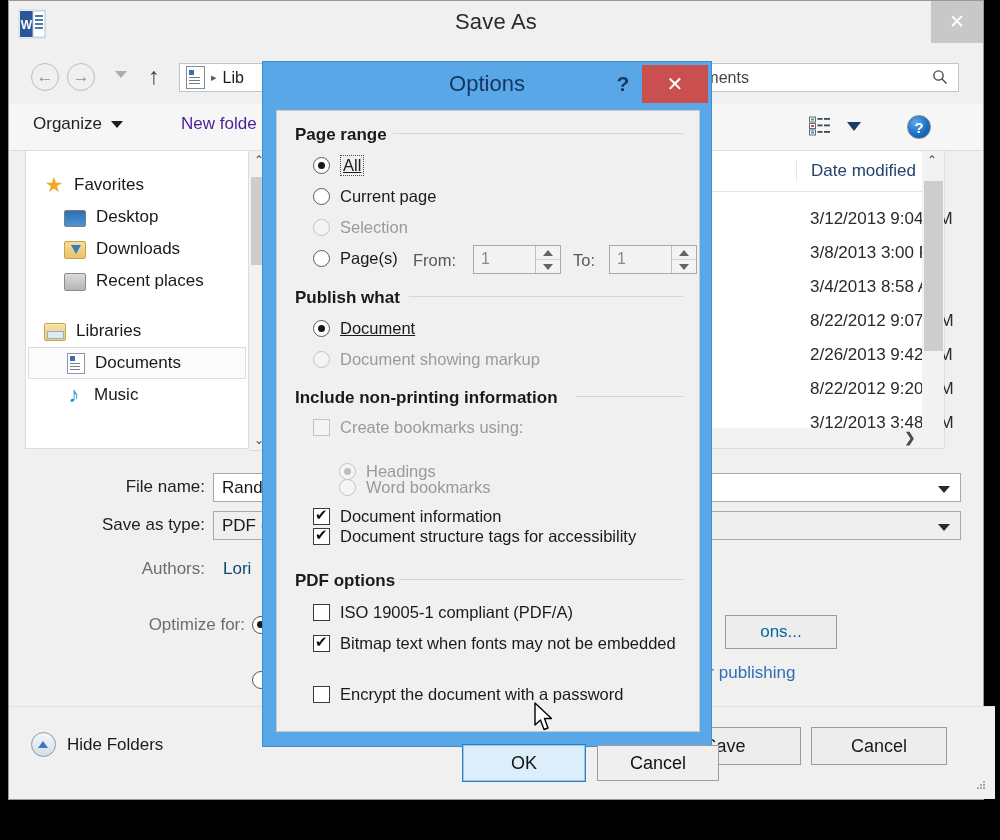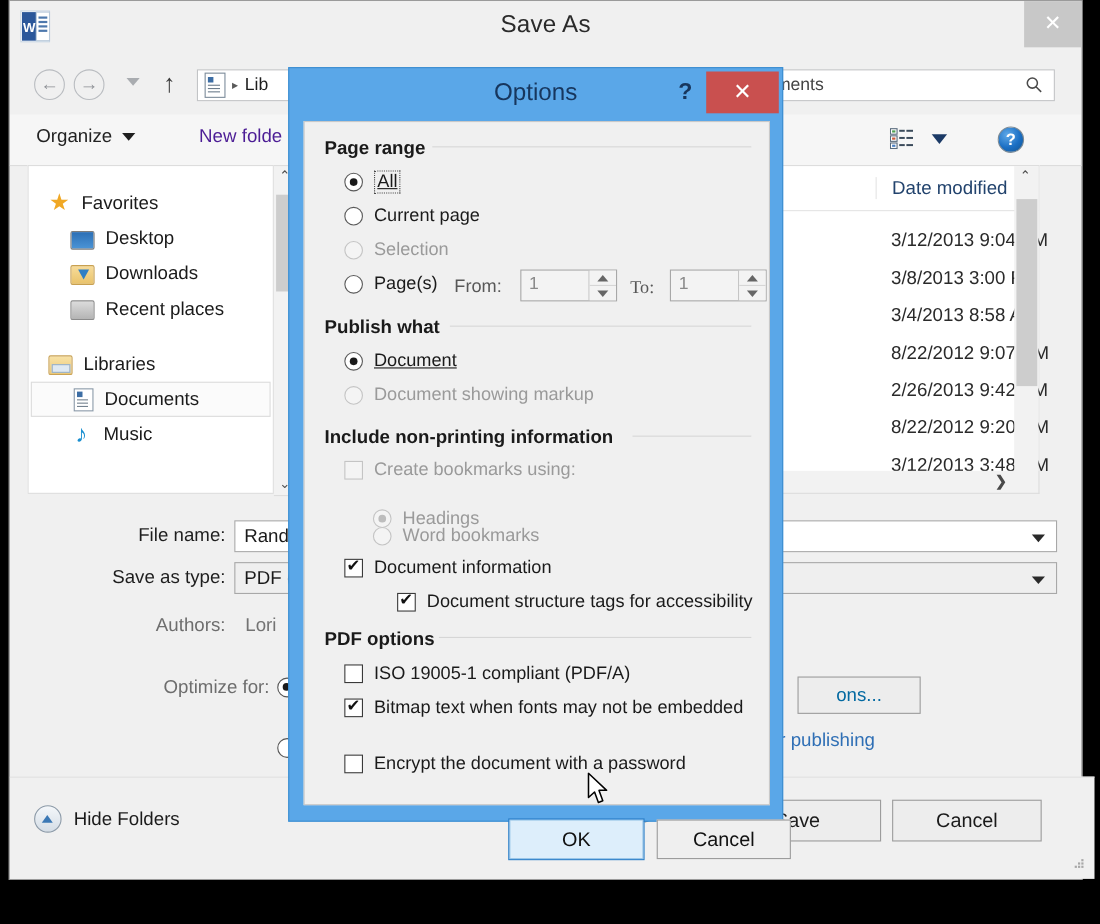--- a/index.html
+++ b/index.html
@@ -475,21 +475,21 @@
     right: 10px; top: 12px;
     width: 0; height: 0;
     border-left: 6px solid transparent;
     border-right: 6px solid transparent;
     border-top: 7px solid #2a2a2a;
   }
   #authors-value {
     position: absolute;
     left: 214px; top: 558px;
     font-size: 17px;
-    color: #737373;
+    color: #0c4a6e;
   }
   .opt-radio {
     position: absolute;
     width: 18px; height: 18px;
     border-radius: 50%;
     border: 1.6px solid #555;
     background: #fff;
     box-sizing: border-box;
   }
   .opt-radio.checked::after {
@@ -992,21 +992,21 @@
         <span class="val">1</span>
         <span class="spin-btns">
           <div>
               <i class="sp-up"></i>
             </div>
           <div>
               <i class="sp-dn"></i>
             </div>
         </span>
       </div>
-      <div class="inline-lbl" style="left:296px; top:140px;font-family:Liberation Serif, serif;">To:</div>
+      <div class="inline-lbl" style="left:296px; top:140px;">To:</div>
       <div class="spin-field" style="left:332px; top:134px;">
         <span class="val">1</span>
         <span class="spin-btns">
           <div>
               <i class="sp-up"></i>
             </div>
           <div>
               <i class="sp-dn"></i>
             </div>
         </span>
@@ -1036,21 +1036,21 @@
         <span>Headings</span>
       </div>
       <div class="row-radio dim" style="left:62px; top:367px;">
         <span class="rb dim"></span>
         <span>Word bookmarks</span>
       </div>
       <div class="row-check" style="left:36px; top:396px;">
         <span class="cb on"></span>
         <span>Document information</span>
       </div>
-      <div class="row-check" style="left:36px; top:427px;margin-left:48px;">
+      <div class="row-check" style="left:36px; top:416px;">
         <span class="cb on"></span>
         <span>Document structure tags for accessibility</span>
       </div>
 
       <div class="group-head" style="top:460px">PDF options</div>
       <div class="group-rule" style="left:122px; top:468px; width:284px;"></div>
 
       <div class="row-check" style="left:36px; top:492px;">
         <span class="cb"></span>
         <span>ISO 19005-1 compliant (PDF/A)</span>

